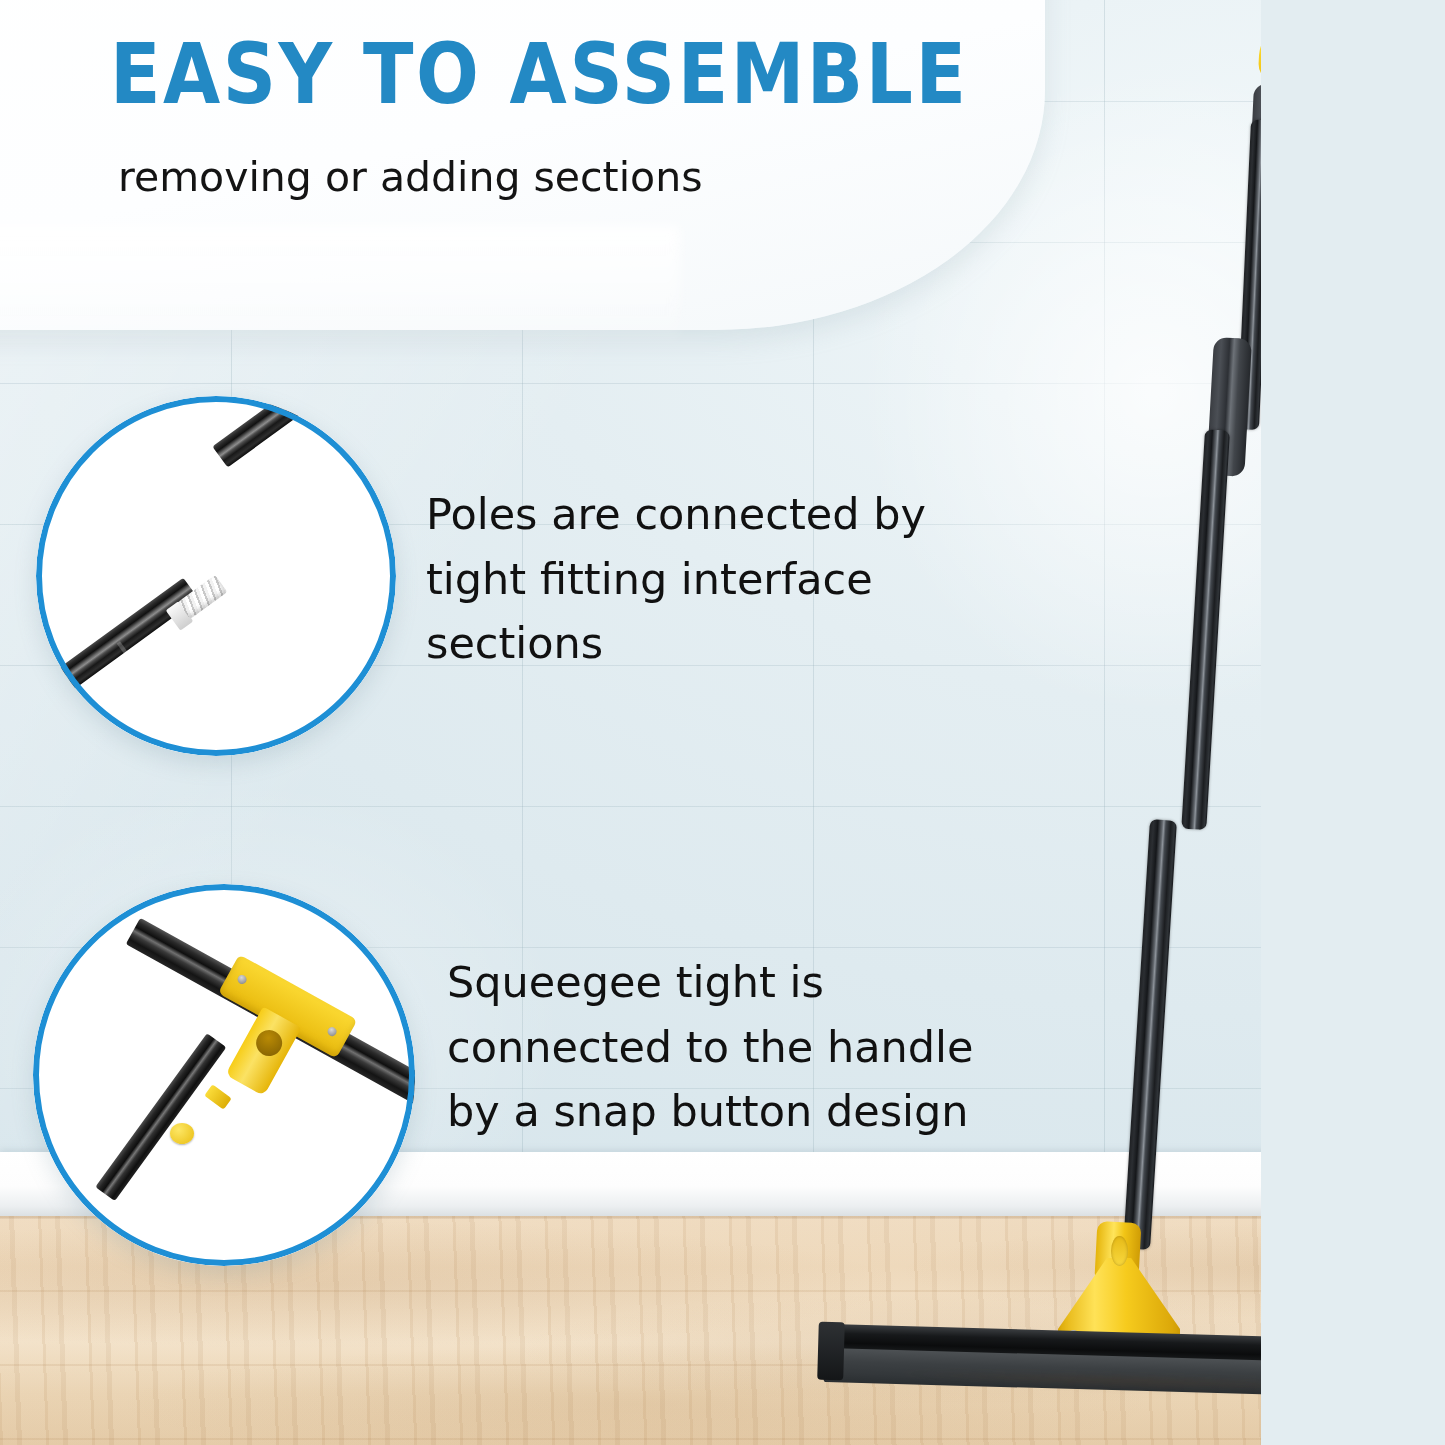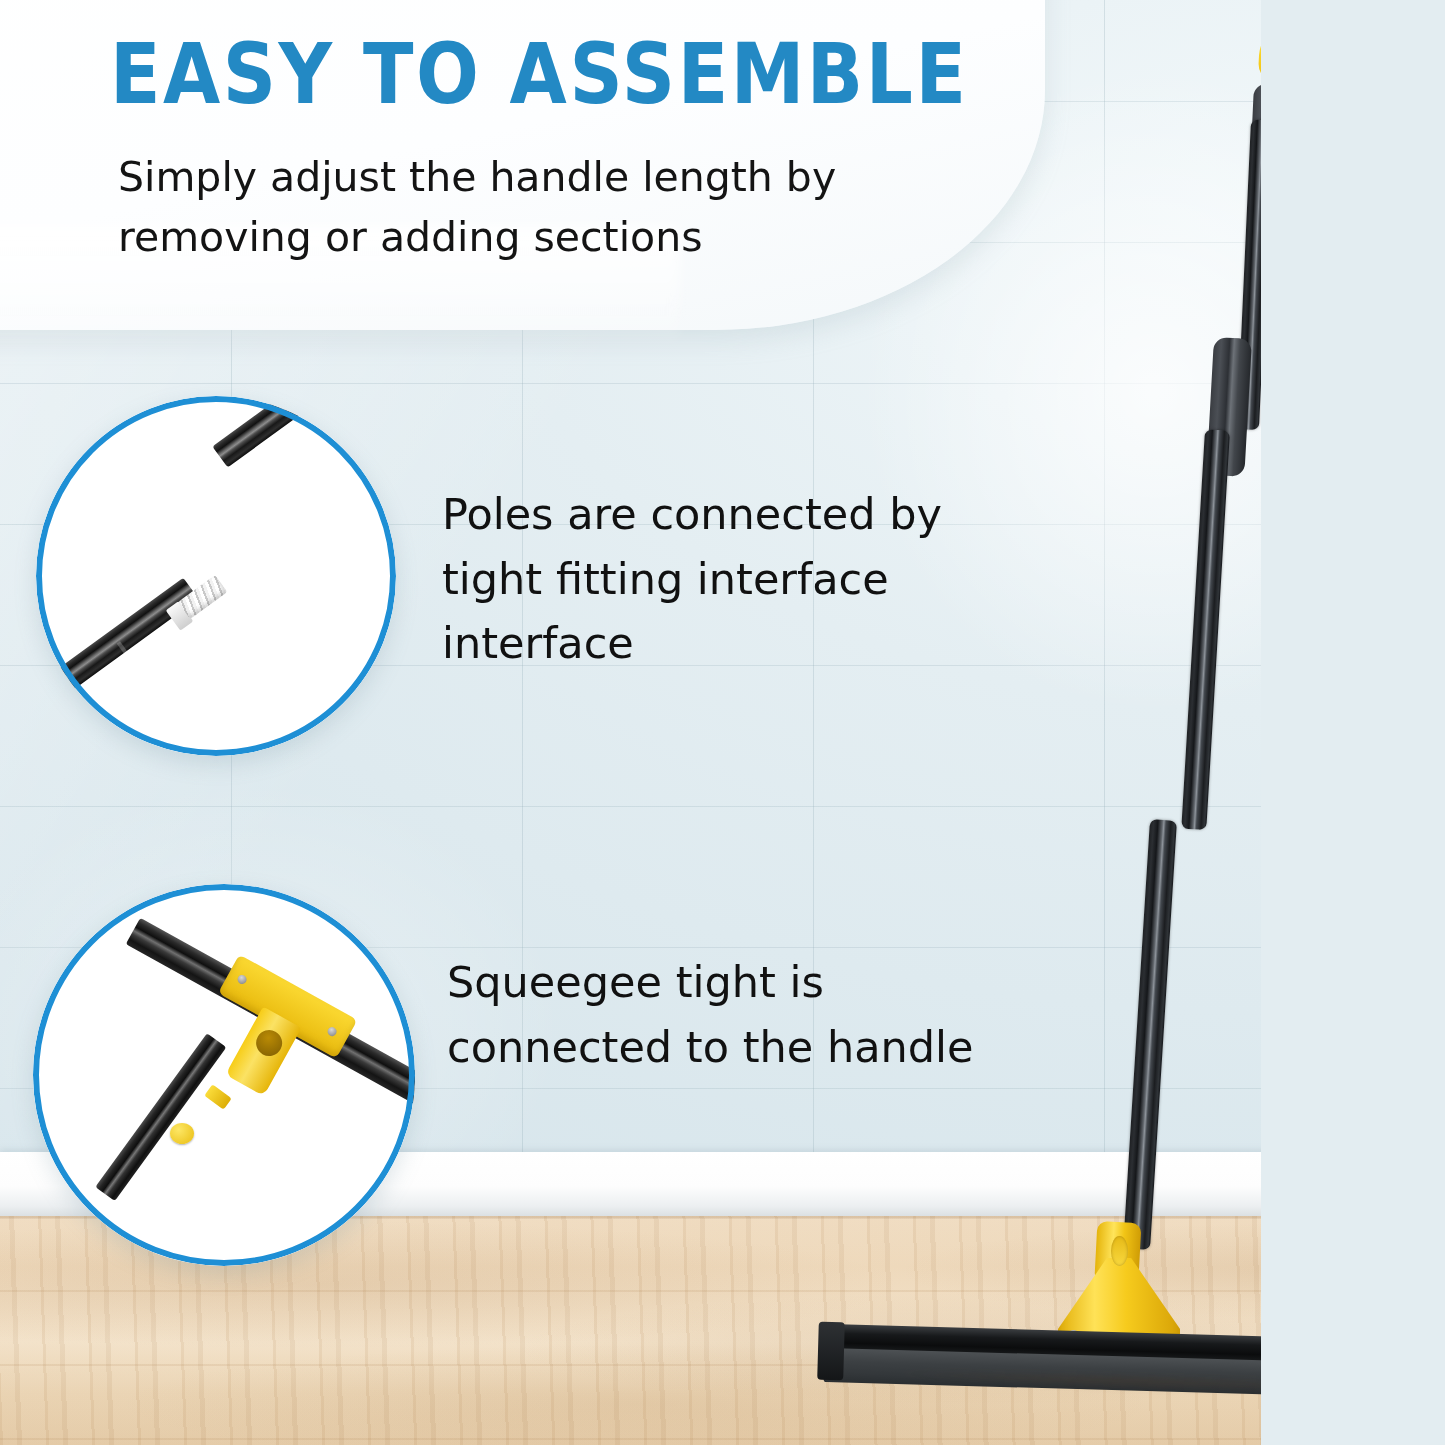--- a/index.html
+++ b/index.html
@@ -89,21 +89,21 @@
     font-family:"DejaVu Sans","Liberation Sans",sans-serif;
     font-size:41px;line-height:1.46;color:#141414;font-weight:500;
   }
 
   
   .callout-text{
     position:absolute;
     font-family:"DejaVu Sans","Liberation Sans",sans-serif;
     font-size:43px;line-height:1.50;color:#111111;font-weight:500;
   }
-  #callout-text-1{left:442px;top:482px;width:620px;}
+  #callout-text-1{left:426px;top:482px;width:620px;}
   #callout-text-2{left:447px;top:950px;width:640px;}
 
   
   .inset{
     position:absolute;border-radius:50%;background:#ffffff;
     box-sizing:border-box;overflow:hidden;
   }
   .inset .ring{
     position:absolute;inset:0;border-radius:50%;
     border:6px solid #1e8fd5;box-sizing:border-box;pointer-events:none;z-index:9;
@@ -324,38 +324,37 @@
   <div class="floor">
     <div class="floor-grain"></div>
   </div>
 
   <div class="header-panel"></div>
   <div class="header-panel-soft"></div>
 
   <div class="title">EASY TO ASSEMBLE</div>
 
   <div class="subtitle">
-    <div>Simply adjust the handle length by</div>
     <div>removing or adding sections</div>
   </div>
 
   <div class="inset-shadow" style="left:36px;top:396px;width:360px;height:360px;"></div>
   <div class="inset" id="inset-threaded">
     <div id="pole-upper" class="pole-seg"></div>
     <div id="pole-lower" class="pole-seg"></div>
     <div id="pole-lower-joint"></div>
     <div id="thread-collar"></div>
     <div id="thread-screw"></div>
     <div class="ring"></div>
   </div>
 
   <div class="callout-text" id="callout-text-1">
     <div>Poles are connected by</div>
     <div>tight fitting interface</div>
-    <div>interface</div>
+    <div>sections</div>
   </div>
 
   <div class="inset-shadow" style="left:33px;top:884px;width:382px;height:382px;"></div>
   <div class="inset" id="inset-snap">
     <div id="snap-bar"></div>
     <div id="snap-yellow-head">
       <div class="bar"></div>
       <div class="stem"></div>
       <div class="hole"></div>
       <div class="screw1"></div>
@@ -363,20 +362,21 @@
     </div>
     <div id="snap-pole"></div>
     <div id="snap-tip"></div>
     <div id="snap-button"></div>
     <div class="ring"></div>
   </div>
 
   <div class="callout-text" id="callout-text-2">
     <div>Squeegee tight is</div>
     <div>connected to the handle</div>
+    <div>by a snap button design</div>
   </div>
 
   <div class="product">
 
     <div id="hang-loop">
       <div class="outer"></div>
       <div class="inner"></div>
     </div>
 
     <div class="grip" id="grip-top"></div>

